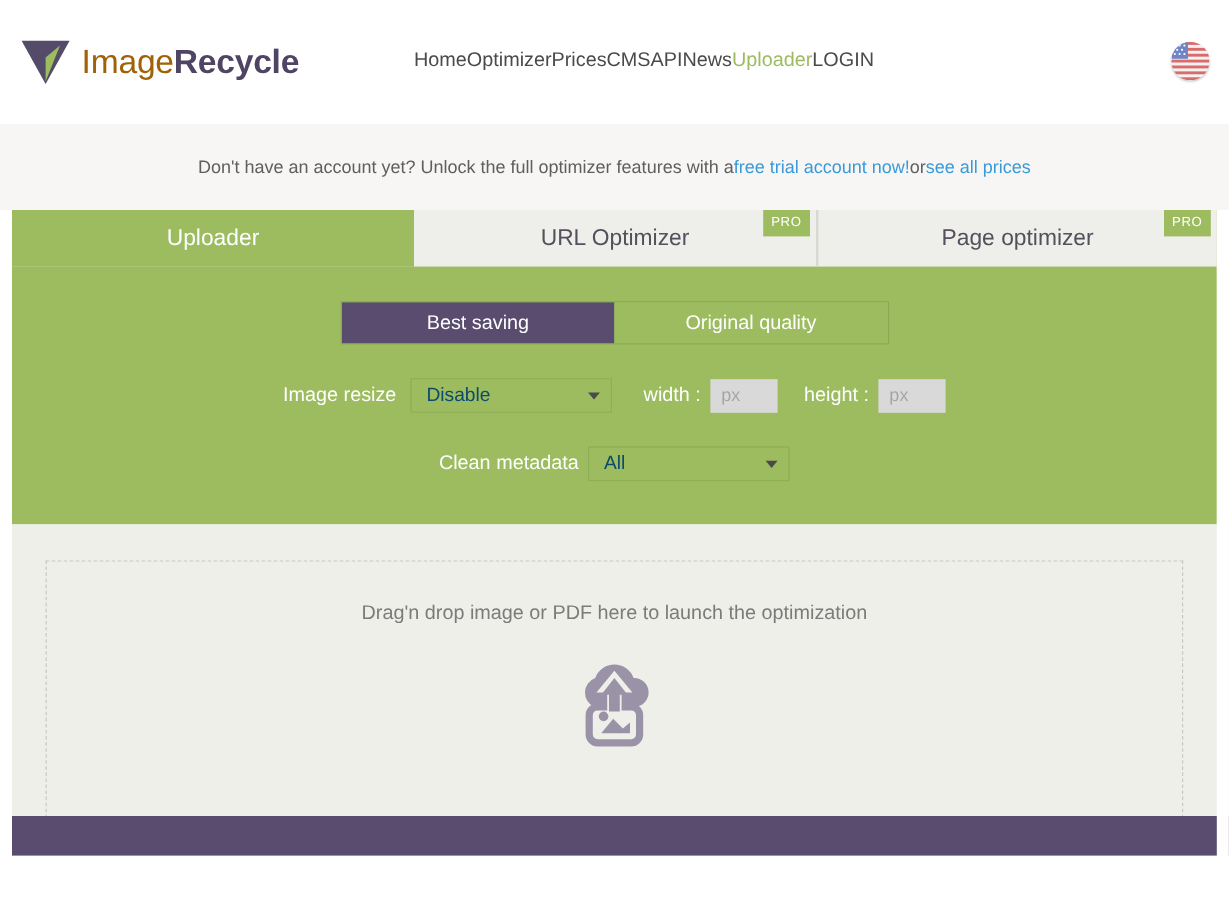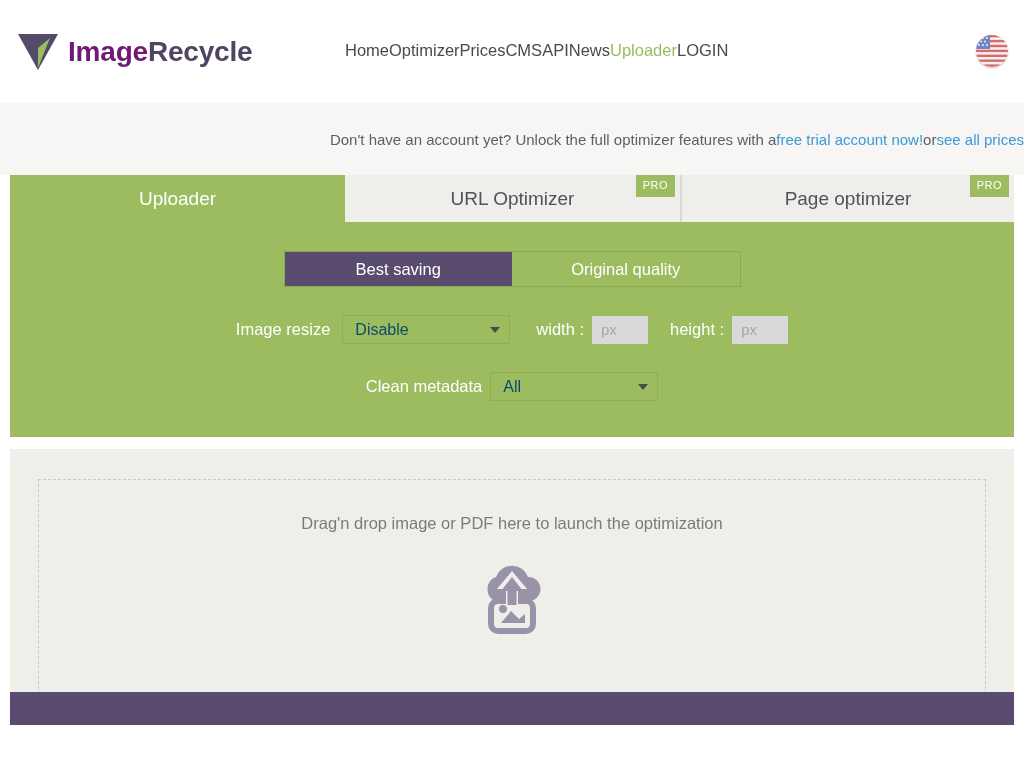--- a/index.html
+++ b/index.html
@@ -24,21 +24,21 @@
     align-items: center;
     margin-left: 16px;
     gap: 8px;
   }
   .logo-mark { width: 44px; height: 40px; display: block; }
   .logo-text {
     font-size: 28px;
     letter-spacing: -0.2px;
     white-space: nowrap;
   }
-  .logo-text .lt-a { color: #701a75; font-weight: 700; }
+  .logo-text .lt-a { color: #a16207; font-weight: 400; }
   .logo-text .lt-b { color: #4f4463; font-weight: 700; }
 
   .nav {
     position: absolute;
     left: 345px;
     top: 41px;
     display: flex;
     align-items: baseline;
   }
   .nav-item {
@@ -60,21 +60,21 @@
     box-shadow: 0 1px 2px rgba(0,0,0,0.25);
     cursor: pointer;
   }
 
   
   .announce {
     height: 72px;
     background: #f7f6f4;
     display: flex;
     align-items: center;
-    justify-content: flex-end;
+    justify-content: center;
     font-size: 15px;
     color: #5f5f5f;
   }
   .announce a { color: #3a9ad9; text-decoration: none; cursor: pointer; }
 
   
   .panel-wrap {
     width: 1004px;
     margin: 0 10px;
   }
@@ -181,21 +181,20 @@
   }
   .txt::placeholder { color: #a6a6a6; }
   .spacer-w { width: 26px; }
   .spacer-h { width: 22px; }
 
   
   .dropwrap {
     background: #efefea;
     padding: 30px 0 0 0;
     height: 243px;
-    margin-top: 12px;
   }
   .dropzone {
     width: 948px;
     height: 220px;
     margin: 0 auto;
     border: 1px dashed #c9c9c1;
     display: flex;
     flex-direction: column;
     align-items: center;
     cursor: pointer;

